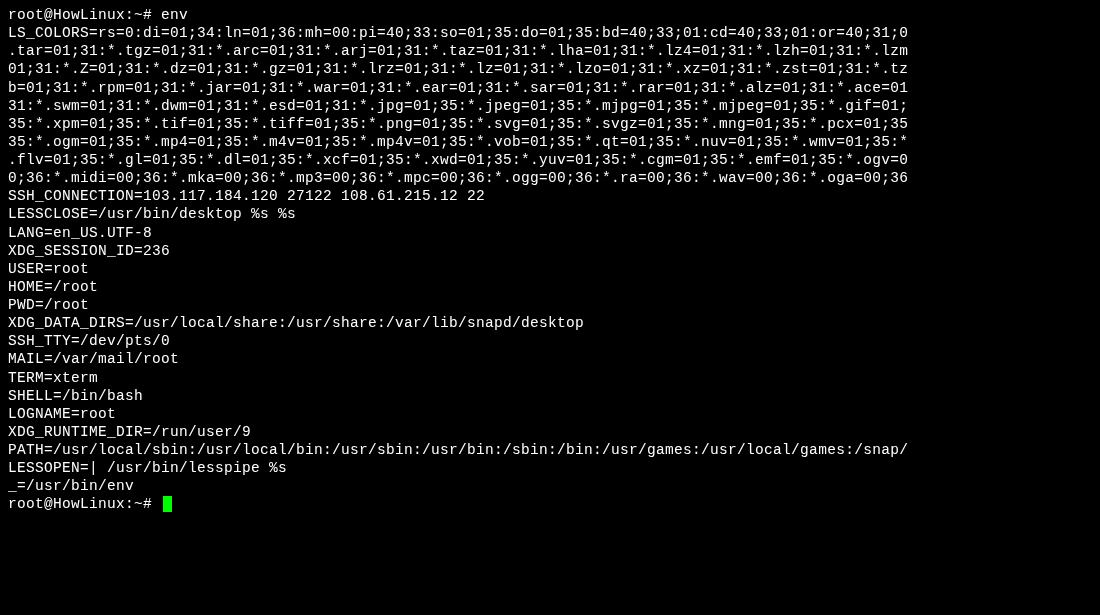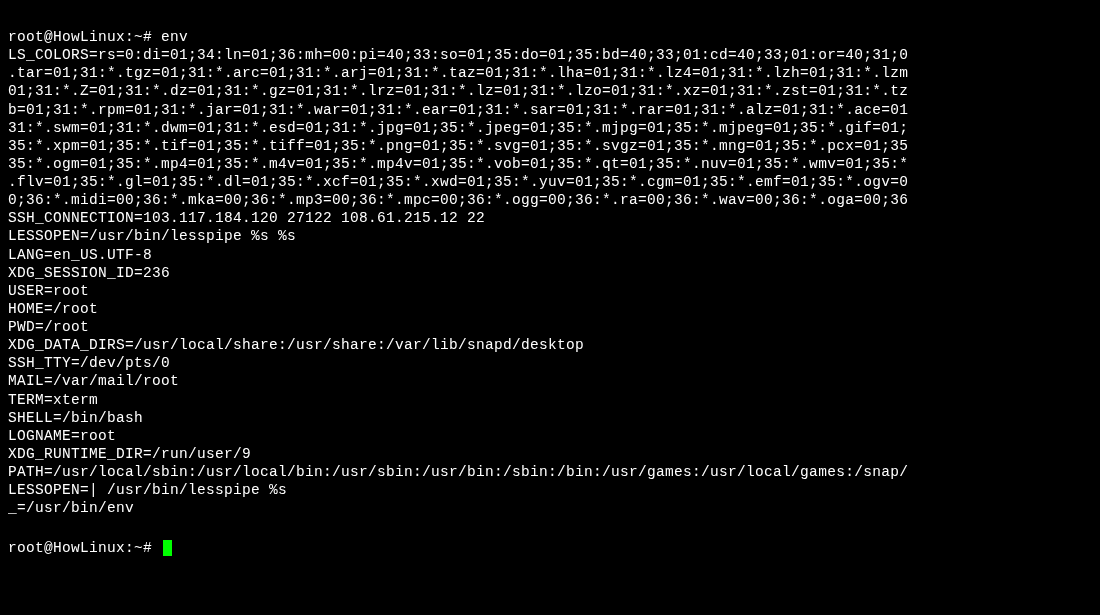--- a/index.html
+++ b/index.html
@@ -27,39 +27,38 @@
     .cursor {
       display: inline-block;
       width: 9px;
       height: 16px;
       background-color: #00ff00;
       vertical-align: text-bottom;
       margin-left: 2px;
     }
     .prompt-line {
       white-space: pre;
-      margin-top: 22px;
     }
   </style>
 </head>
 <body>
 
 <div class="terminal">
   <div class="prompt-line"><span>root@HowLinux:~# </span><span>env</span></div>
   <div class="terminal-line">LS_COLORS=rs=0:di=01;34:ln=01;36:mh=00:pi=40;33:so=01;35:do=01;35:bd=40;33;01:cd=40;33;01:or=40;31;0</div>
   <div class="terminal-line">.tar=01;31:*.tgz=01;31:*.arc=01;31:*.arj=01;31:*.taz=01;31:*.lha=01;31:*.lz4=01;31:*.lzh=01;31:*.lzm</div>
   <div class="terminal-line">01;31:*.Z=01;31:*.dz=01;31:*.gz=01;31:*.lrz=01;31:*.lz=01;31:*.lzo=01;31:*.xz=01;31:*.zst=01;31:*.tz</div>
   <div class="terminal-line">b=01;31:*.rpm=01;31:*.jar=01;31:*.war=01;31:*.ear=01;31:*.sar=01;31:*.rar=01;31:*.alz=01;31:*.ace=01</div>
   <div class="terminal-line">31:*.swm=01;31:*.dwm=01;31:*.esd=01;31:*.jpg=01;35:*.jpeg=01;35:*.mjpg=01;35:*.mjpeg=01;35:*.gif=01;</div>
   <div class="terminal-line">35:*.xpm=01;35:*.tif=01;35:*.tiff=01;35:*.png=01;35:*.svg=01;35:*.svgz=01;35:*.mng=01;35:*.pcx=01;35</div>
   <div class="terminal-line">35:*.ogm=01;35:*.mp4=01;35:*.m4v=01;35:*.mp4v=01;35:*.vob=01;35:*.qt=01;35:*.nuv=01;35:*.wmv=01;35:*</div>
   <div class="terminal-line">.flv=01;35:*.gl=01;35:*.dl=01;35:*.xcf=01;35:*.xwd=01;35:*.yuv=01;35:*.cgm=01;35:*.emf=01;35:*.ogv=0</div>
   <div class="terminal-line">0;36:*.midi=00;36:*.mka=00;36:*.mp3=00;36:*.mpc=00;36:*.ogg=00;36:*.ra=00;36:*.wav=00;36:*.oga=00;36</div>
   <div class="terminal-line">SSH_CONNECTION=103.117.184.120 27122 108.61.215.12 22</div>
-  <div class="terminal-line">LESSOPEN=/usr/bin/lesspipe %s %s</div>
+  <div class="terminal-line">LESSCLOSE=/usr/bin/desktop %s %s</div>
   <div class="terminal-line">LANG=en_US.UTF-8</div>
   <div class="terminal-line">XDG_SESSION_ID=236</div>
   <div class="terminal-line">USER=root</div>
   <div class="terminal-line">HOME=/root</div>
   <div class="terminal-line">PWD=/root</div>
   <div class="terminal-line">XDG_DATA_DIRS=/usr/local/share:/usr/share:/var/lib/snapd/desktop</div>
   <div class="terminal-line">SSH_TTY=/dev/pts/0</div>
   <div class="terminal-line">MAIL=/var/mail/root</div>
   <div class="terminal-line">TERM=xterm</div>
   <div class="terminal-line">SHELL=/bin/bash</div>

